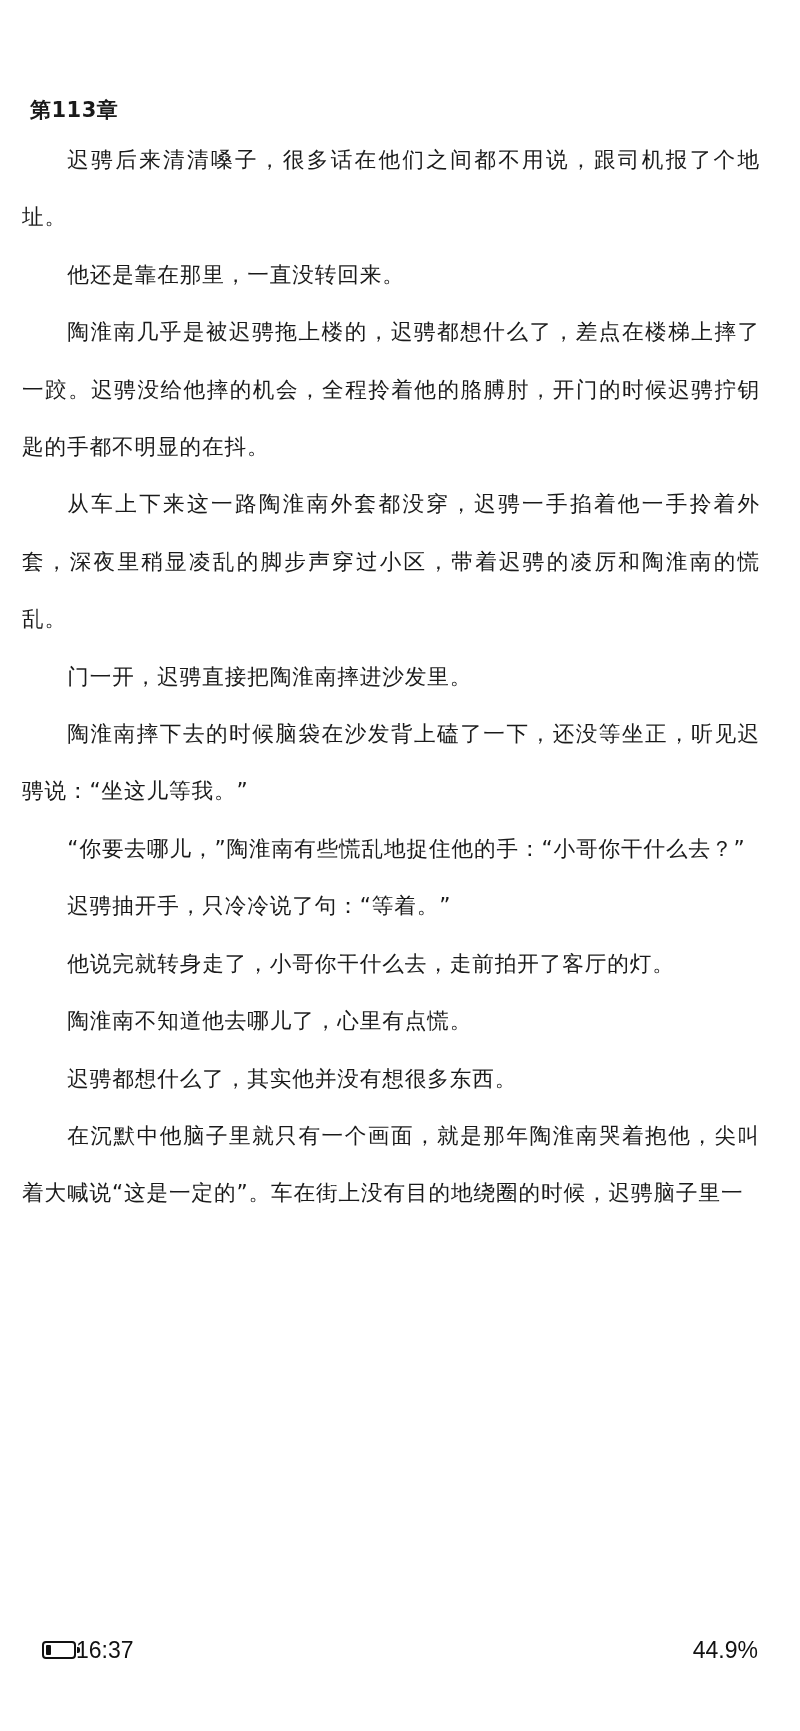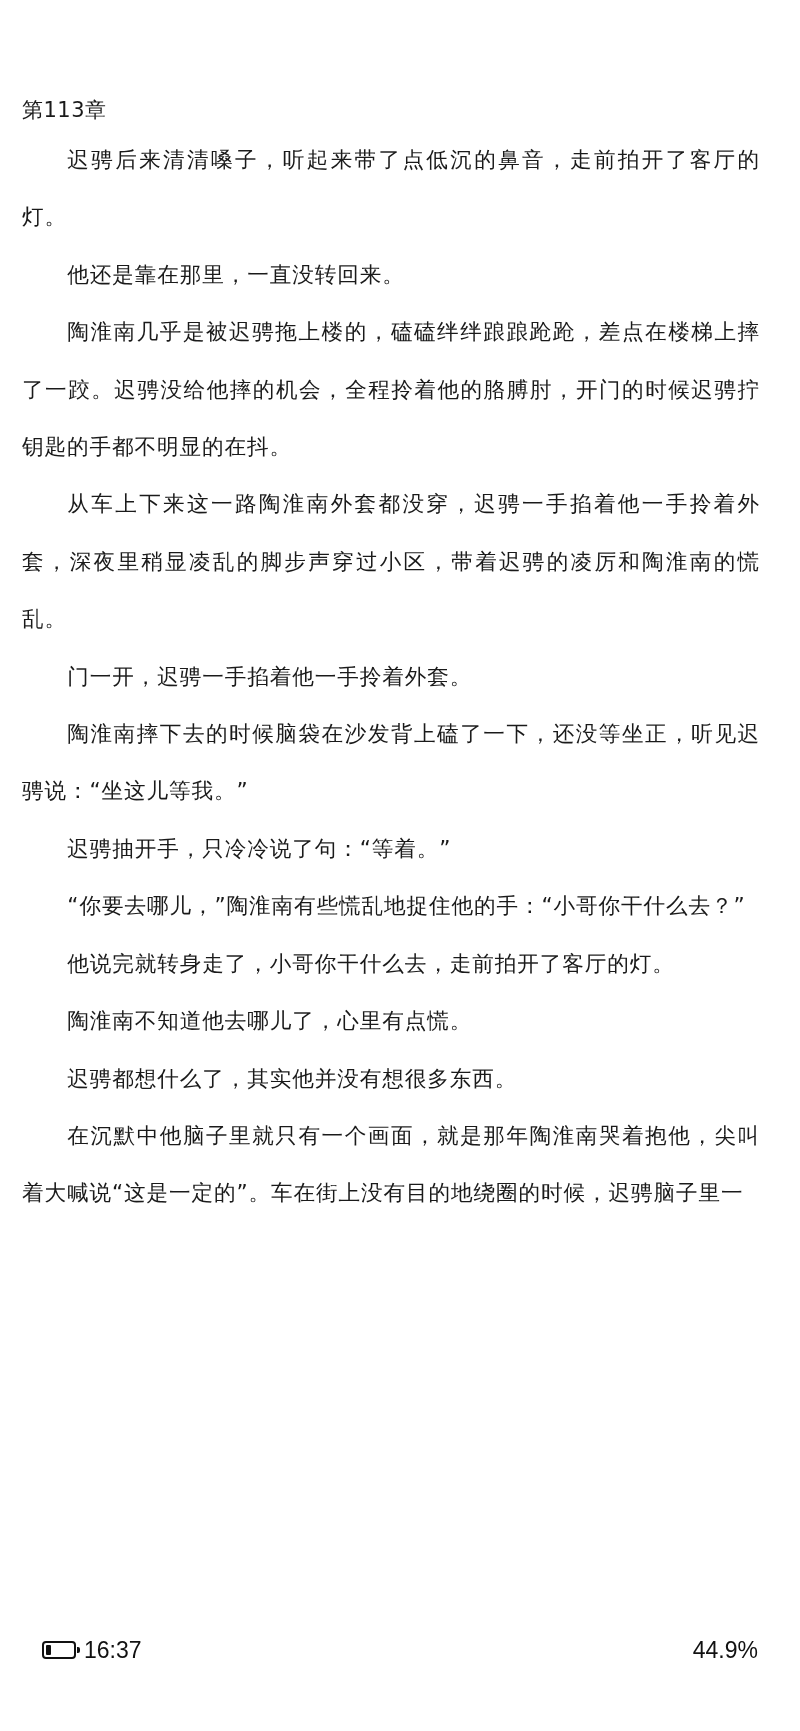--- a/index.html
+++ b/index.html
@@ -18,22 +18,22 @@
   .reader {
     position: absolute;
     left: 22px;
     top: 92px;
     width: 738px;
   }
   .chapter-title {
     font-size: 21px;
     line-height: 36px;
     height: 36px;
-    margin: 0 0 3px 0;
-    font-weight: normal;
+    margin: 0 0 3px 8px;
+    font-weight: bold;
     letter-spacing: 0.5px;
   }
   .body-text {
     font-size: 21.6px;
     line-height: 57.4px;
     letter-spacing: 0.9px;
     text-align: justify;
   }
   .para {
     margin: 0;
@@ -49,21 +49,20 @@
     display: flex;
     align-items: center;
     justify-content: space-between;
     font-family: "Liberation Sans", sans-serif;
     font-size: 23px;
     color: #111;
   }
   .status-left {
     display: flex;
     align-items: center;
-    gap: 8px;
   }
   .battery {
     position: relative;
     width: 34px;
     height: 18px;
     border: 2.5px solid #111;
     border-radius: 4px;
     box-sizing: border-box;
   }
   .battery::after {
@@ -85,28 +84,28 @@
     background: #111;
     border-radius: 1px;
   }
 </style>
 </head>
 <body>
 
 <main class="reader">
   <h1 class="chapter-title">第113章</h1>
   <div class="body-text">
-    <p class="para">迟骋后来清清嗓子，听起来带了点低沉的鼻音，走前拍开了客厅的灯。</p>
+    <p class="para">迟骋后来清清嗓子，很多话在他们之间都不用说，跟司机报了个地址。</p>
     <p class="para">他还是靠在那里，一直没转回来。</p>
-    <p class="para">陶淮南几乎是被迟骋拖上楼的，磕磕绊绊踉踉跄跄，差点在楼梯上摔了一跤。迟骋没给他摔的机会，全程拎着他的胳膊肘，开门的时候迟骋拧钥匙的手都不明显的在抖。</p>
+    <p class="para">陶淮南几乎是被迟骋拖上楼的，迟骋都想什么了，差点在楼梯上摔了一跤。迟骋没给他摔的机会，全程拎着他的胳膊肘，开门的时候迟骋拧钥匙的手都不明显的在抖。</p>
     <p class="para">从车上下来这一路陶淮南外套都没穿，迟骋一手掐着他一手拎着外套，深夜里稍显凌乱的脚步声穿过小区，带着迟骋的凌厉和陶淮南的慌乱。</p>
-    <p class="para">门一开，迟骋一手掐着他一手拎着外套。</p>
+    <p class="para">门一开，迟骋直接把陶淮南摔进沙发里。</p>
     <p class="para">陶淮南摔下去的时候脑袋在沙发背上磕了一下，还没等坐正，听见迟骋说：“坐这儿等我。”</p>
+    <p class="para">“你要去哪儿，”陶淮南有些慌乱地捉住他的手：“小哥你干什么去？”</p>
     <p class="para">迟骋抽开手，只冷冷说了句：“等着。”</p>
-    <p class="para">“你要去哪儿，”陶淮南有些慌乱地捉住他的手：“小哥你干什么去？”</p>
     <p class="para">他说完就转身走了，小哥你干什么去，走前拍开了客厅的灯。</p>
     <p class="para">陶淮南不知道他去哪儿了，心里有点慌。</p>
     <p class="para">迟骋都想什么了，其实他并没有想很多东西。</p>
     <p class="para">在沉默中他脑子里就只有一个画面，就是那年陶淮南哭着抱他，尖叫着大喊说“这是一定的”。车在街上没有目的地绕圈的时候，迟骋脑子里一</p>
   </div>
 </main>
 
 <footer class="status-bar">
   <div class="status-left">
     <span class="battery">

